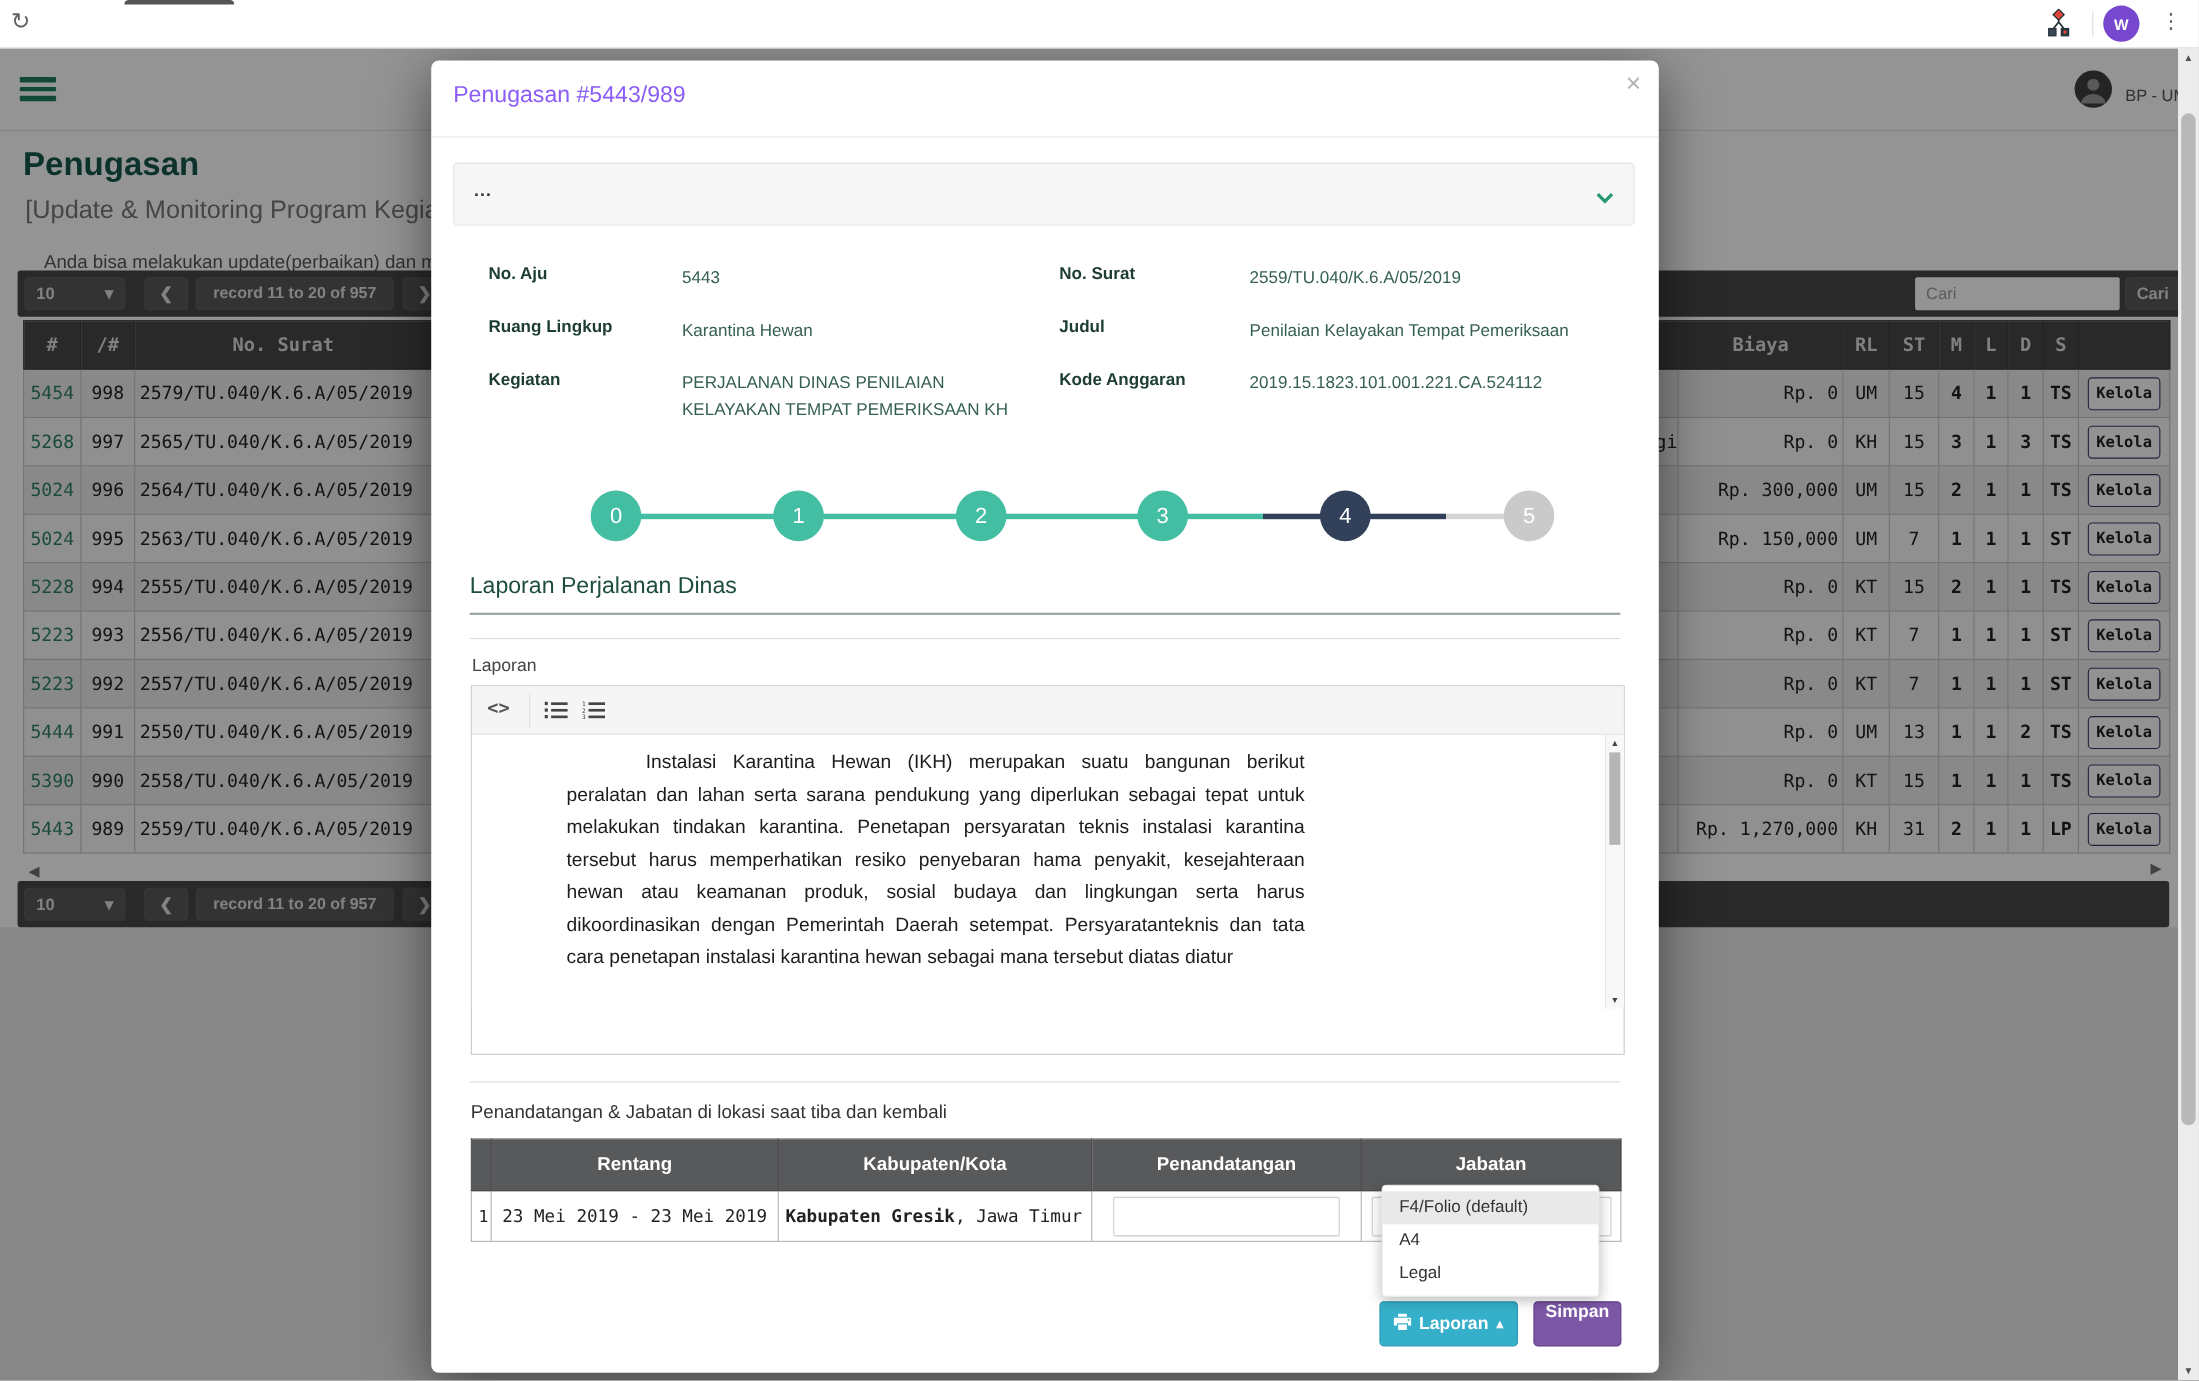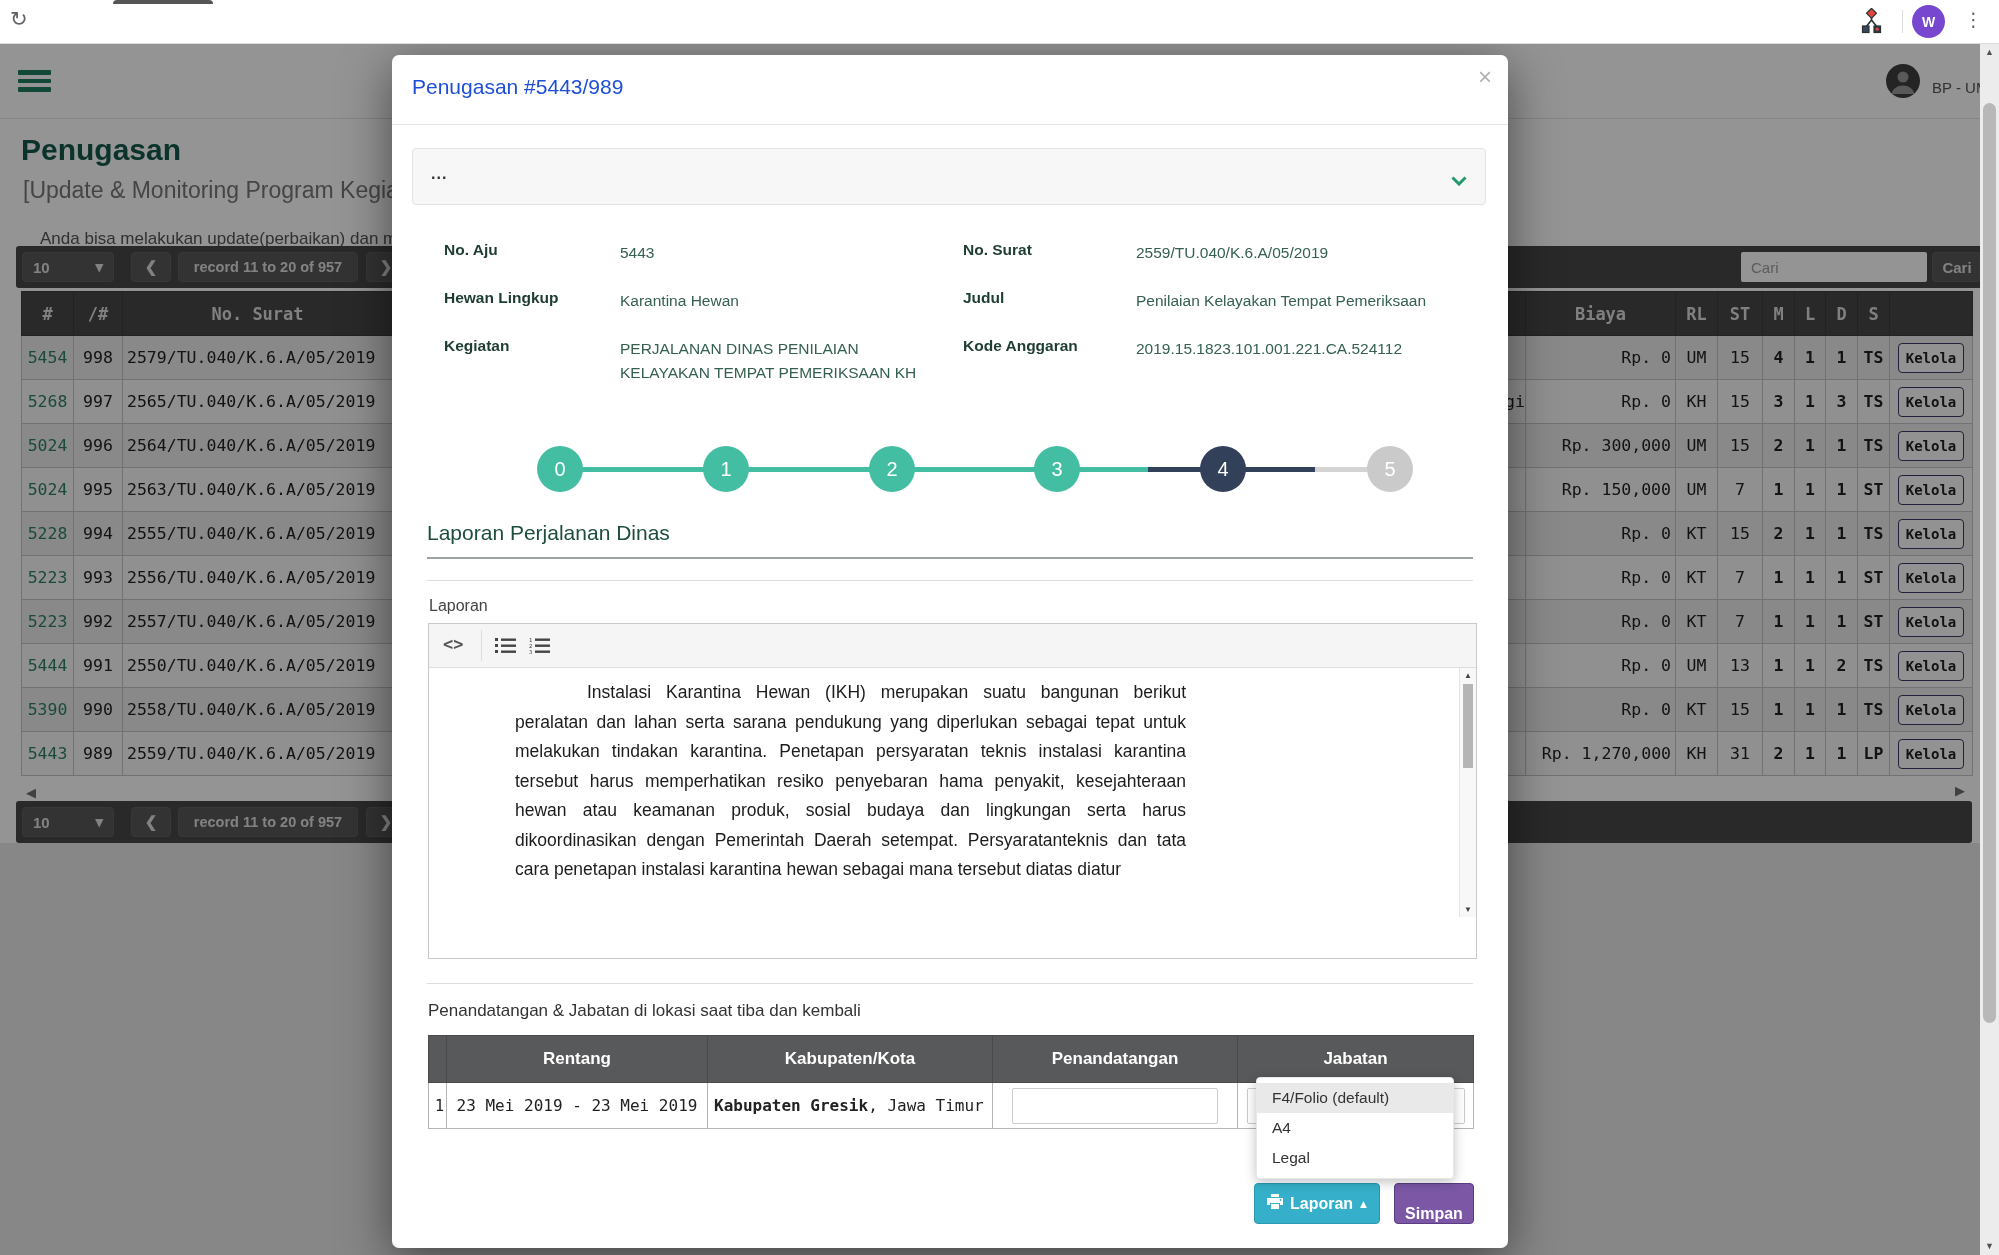--- a/index.html
+++ b/index.html
@@ -71,21 +71,21 @@
           font-family:"DejaVu Sans Mono",monospace;font-size:14px;font-weight:bold;cursor:pointer;}
   .hscroll-l{position:absolute;left:26px;top:742px;font-size:13px;color:#6e6e6e;font-family:"DejaVu Sans",sans-serif;}
   .hscroll-r{position:absolute;left:1955px;top:740px;font-size:13px;color:#6e6e6e;font-family:"DejaVu Sans",sans-serif;}
 
   
   .dim{position:absolute;left:0;top:43px;width:1980px;height:1212px;background:rgba(0,0,0,0.42);z-index:50;}
 
   
   .modal{position:absolute;left:392px;top:55px;width:1116px;height:1193px;background:#fff;border-radius:7px;
          box-shadow:0 12px 50px rgba(0,0,0,0.5);z-index:100;}
-  .m-title{position:absolute;left:20px;top:20px;font-size:21px;color:#1d4ed8;}
+  .m-title{position:absolute;left:20px;top:20px;font-size:21px;color:#8b5cf6;}
   .m-close{position:absolute;right:16px;top:10px;font-size:24px;color:#b3b3b3;cursor:pointer;line-height:1;}
   .m-hr1{position:absolute;left:0;top:69px;width:100%;height:1px;background:#e5e5e5;}
   .panel{position:absolute;left:20px;top:93px;width:1074px;height:57px;background:#f7f7f7;border:1px solid #e3e3e3;
          border-radius:4px;box-sizing:border-box;}
   .panel .dots3{position:absolute;left:18px;top:16px;font-size:16px;color:#333;font-weight:bold;letter-spacing:1px;}
   .panel .chev{position:absolute;right:18px;top:23px;cursor:pointer;}
 
   .fld-label{position:absolute;font-size:15.5px;font-weight:bold;color:#1e3d32;}
   .fld-value{position:absolute;font-size:15.5px;color:#35604f;width:340px;line-height:24px;}
 
@@ -133,21 +133,21 @@
   .dropdown{position:absolute;left:864px;top:1022px;width:196px;background:#fff;border:1px solid #e8e8e8;border-radius:4px;
             box-shadow:0 3px 12px rgba(0,0,0,0.25);padding:5px 0;z-index:20;}
   .dd-item{padding:6px 15px;font-size:15.5px;color:#333;cursor:pointer;}
   .dd-item.active{background:#e9e9e9;}
 
   .btn-laporan{position:absolute;left:862px;top:1128px;width:126px;height:41px;background:#36b0ca;border:1px solid #2a99b1;
                border-radius:4px;color:#fff;font-size:16px;font-weight:bold;display:flex;align-items:center;
                justify-content:center;gap:7px;cursor:pointer;box-sizing:border-box;}
   .btn-laporan .caret{font-size:9px;font-family:"DejaVu Sans",sans-serif;}
   .btn-simpan{position:absolute;left:1002px;top:1128px;width:80px;height:41px;background:#7b57a5;border:1px solid #5a3c82;
-              border-radius:4px;color:#fff;font-size:16px;font-weight:bold;display:flex;align-items:flex-end;
+              border-radius:4px;color:#fff;font-size:16px;font-weight:bold;display:flex;align-items:flex-start;
               justify-content:center;cursor:pointer;box-sizing:border-box;}
 </style>
 </head>
 <body>
 
 <div id="app">
 
   <div class="page">
     <div class="navbar">
       <div class="burger">
@@ -404,21 +404,21 @@
         <svg width="16" height="10" viewBox="0 0 16 10">
             <polyline points="1.5,1.5 8,8 14.5,1.5" stroke="#27996f" stroke-width="3" fill="none"></polyline>
           </svg>
       </div>
     </div>
 
     <div class="fld-label" style="left:52px;top:186px">No. Aju</div>
     <div class="fld-value" style="left:228px;top:186px">5443</div>
     <div class="fld-label" style="left:571px;top:186px">No. Surat</div>
     <div class="fld-value" style="left:744px;top:186px">2559/TU.040/K.6.A/05/2019</div>
-    <div class="fld-label" style="left:52px;top:234px">Hewan Lingkup</div>
+    <div class="fld-label" style="left:52px;top:234px">Ruang Lingkup</div>
     <div class="fld-value" style="left:228px;top:234px">Karantina Hewan</div>
     <div class="fld-label" style="left:571px;top:234px">Judul</div>
     <div class="fld-value" style="left:744px;top:234px">Penilaian Kelayakan Tempat Pemeriksaan</div>
     <div class="fld-label" style="left:52px;top:282px">Kegiatan</div>
     <div class="fld-value" style="left:228px;top:282px;width:330px">PERJALANAN DINAS PENILAIAN KELAYAKAN TEMPAT PEMERIKSAAN KH</div>
     <div class="fld-label" style="left:571px;top:282px">Kode Anggaran</div>
     <div class="fld-value" style="left:744px;top:282px">2019.15.1823.101.001.221.CA.524112</div>
 
     <div class="steps-wrap" id="steps">
         <div class="seg done" style="left: 168px; width: 166px;"></div>

